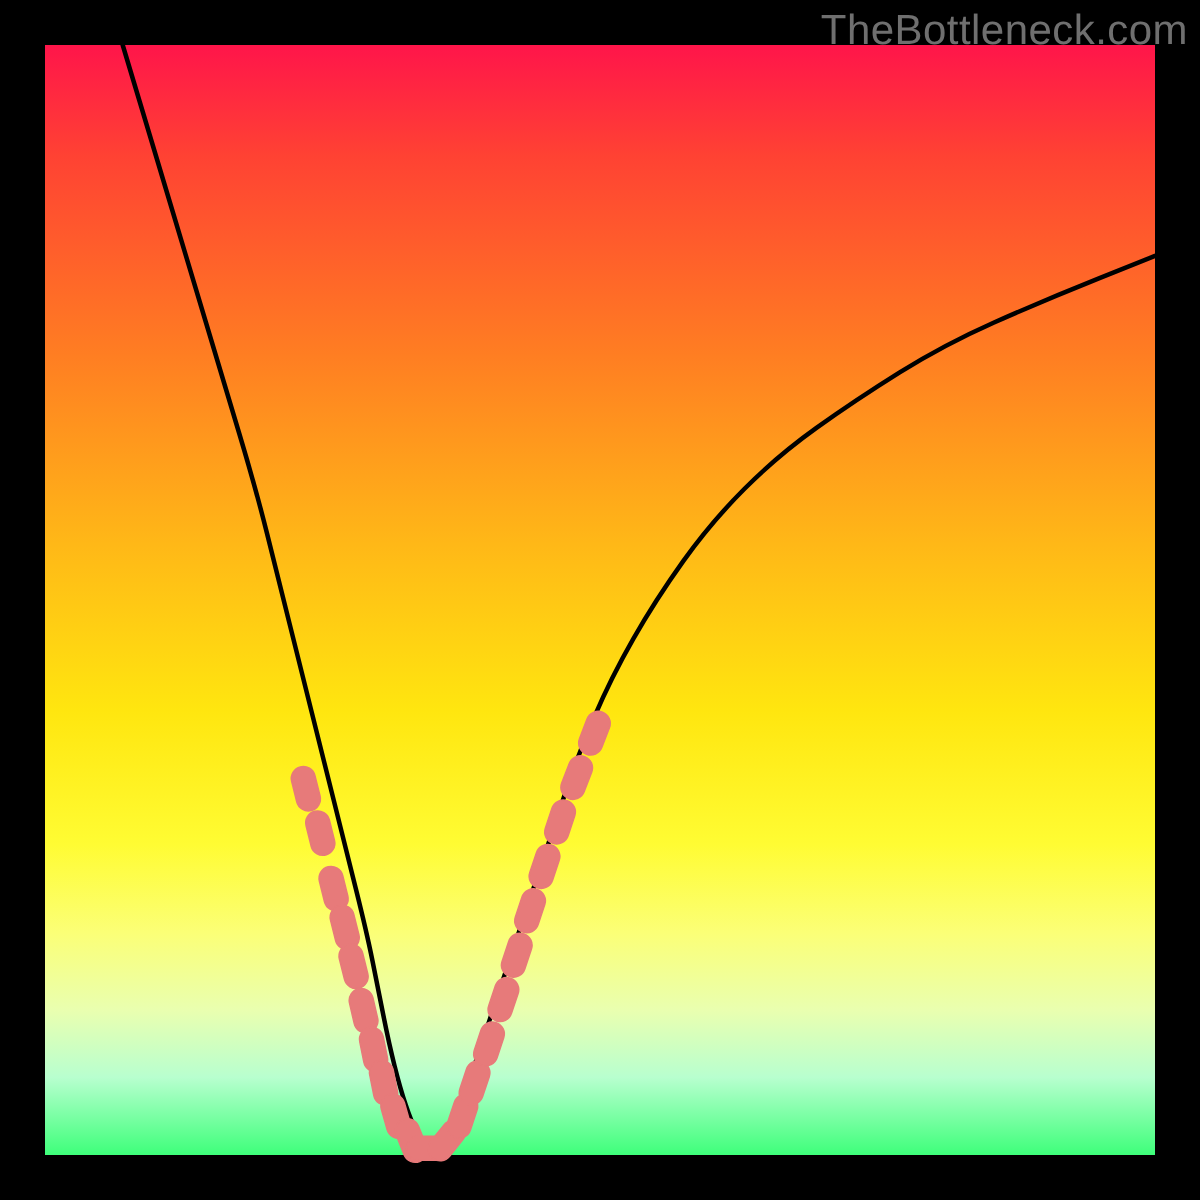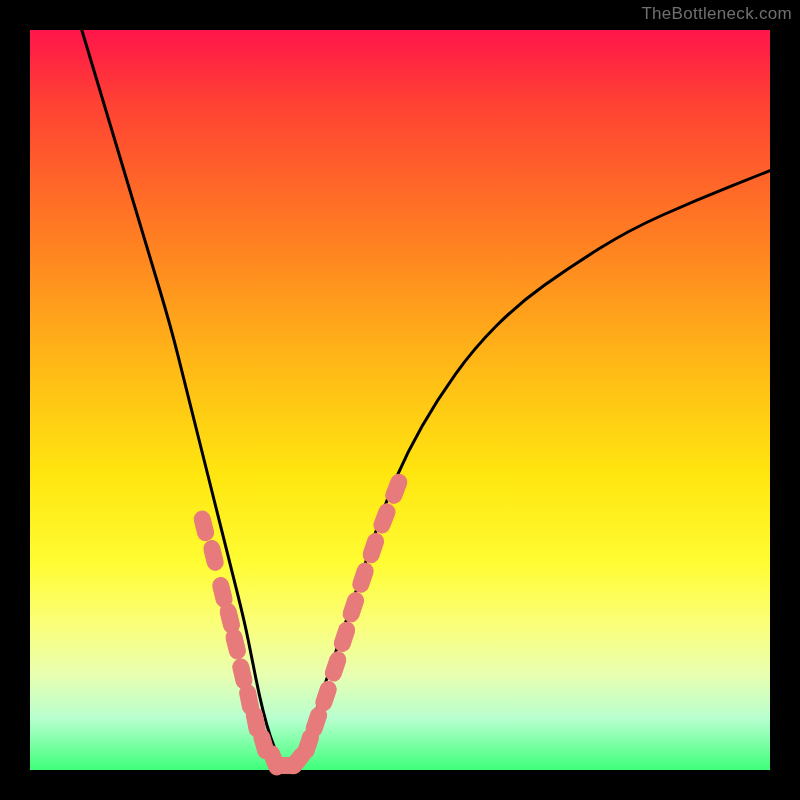--- a/index.html
+++ b/index.html
@@ -33,21 +33,21 @@
       #fbff77 80%,
       #e9ffb0 87%,
       #b8ffcf 93%,
       #3eff7a 100%);
   }
   .watermark {
     position: absolute;
     top: 4px;
     right: 8px;
     color: #6f6f6f;
-    font-size: 17px;
+    font-size: 28px;
     font-weight: 500;
     letter-spacing: 0.3px;
     user-select: none;
   }
   svg.curve {
     position: absolute;
     left: 0;
     top: 0;
     width: 740px;
     height: 740px;

